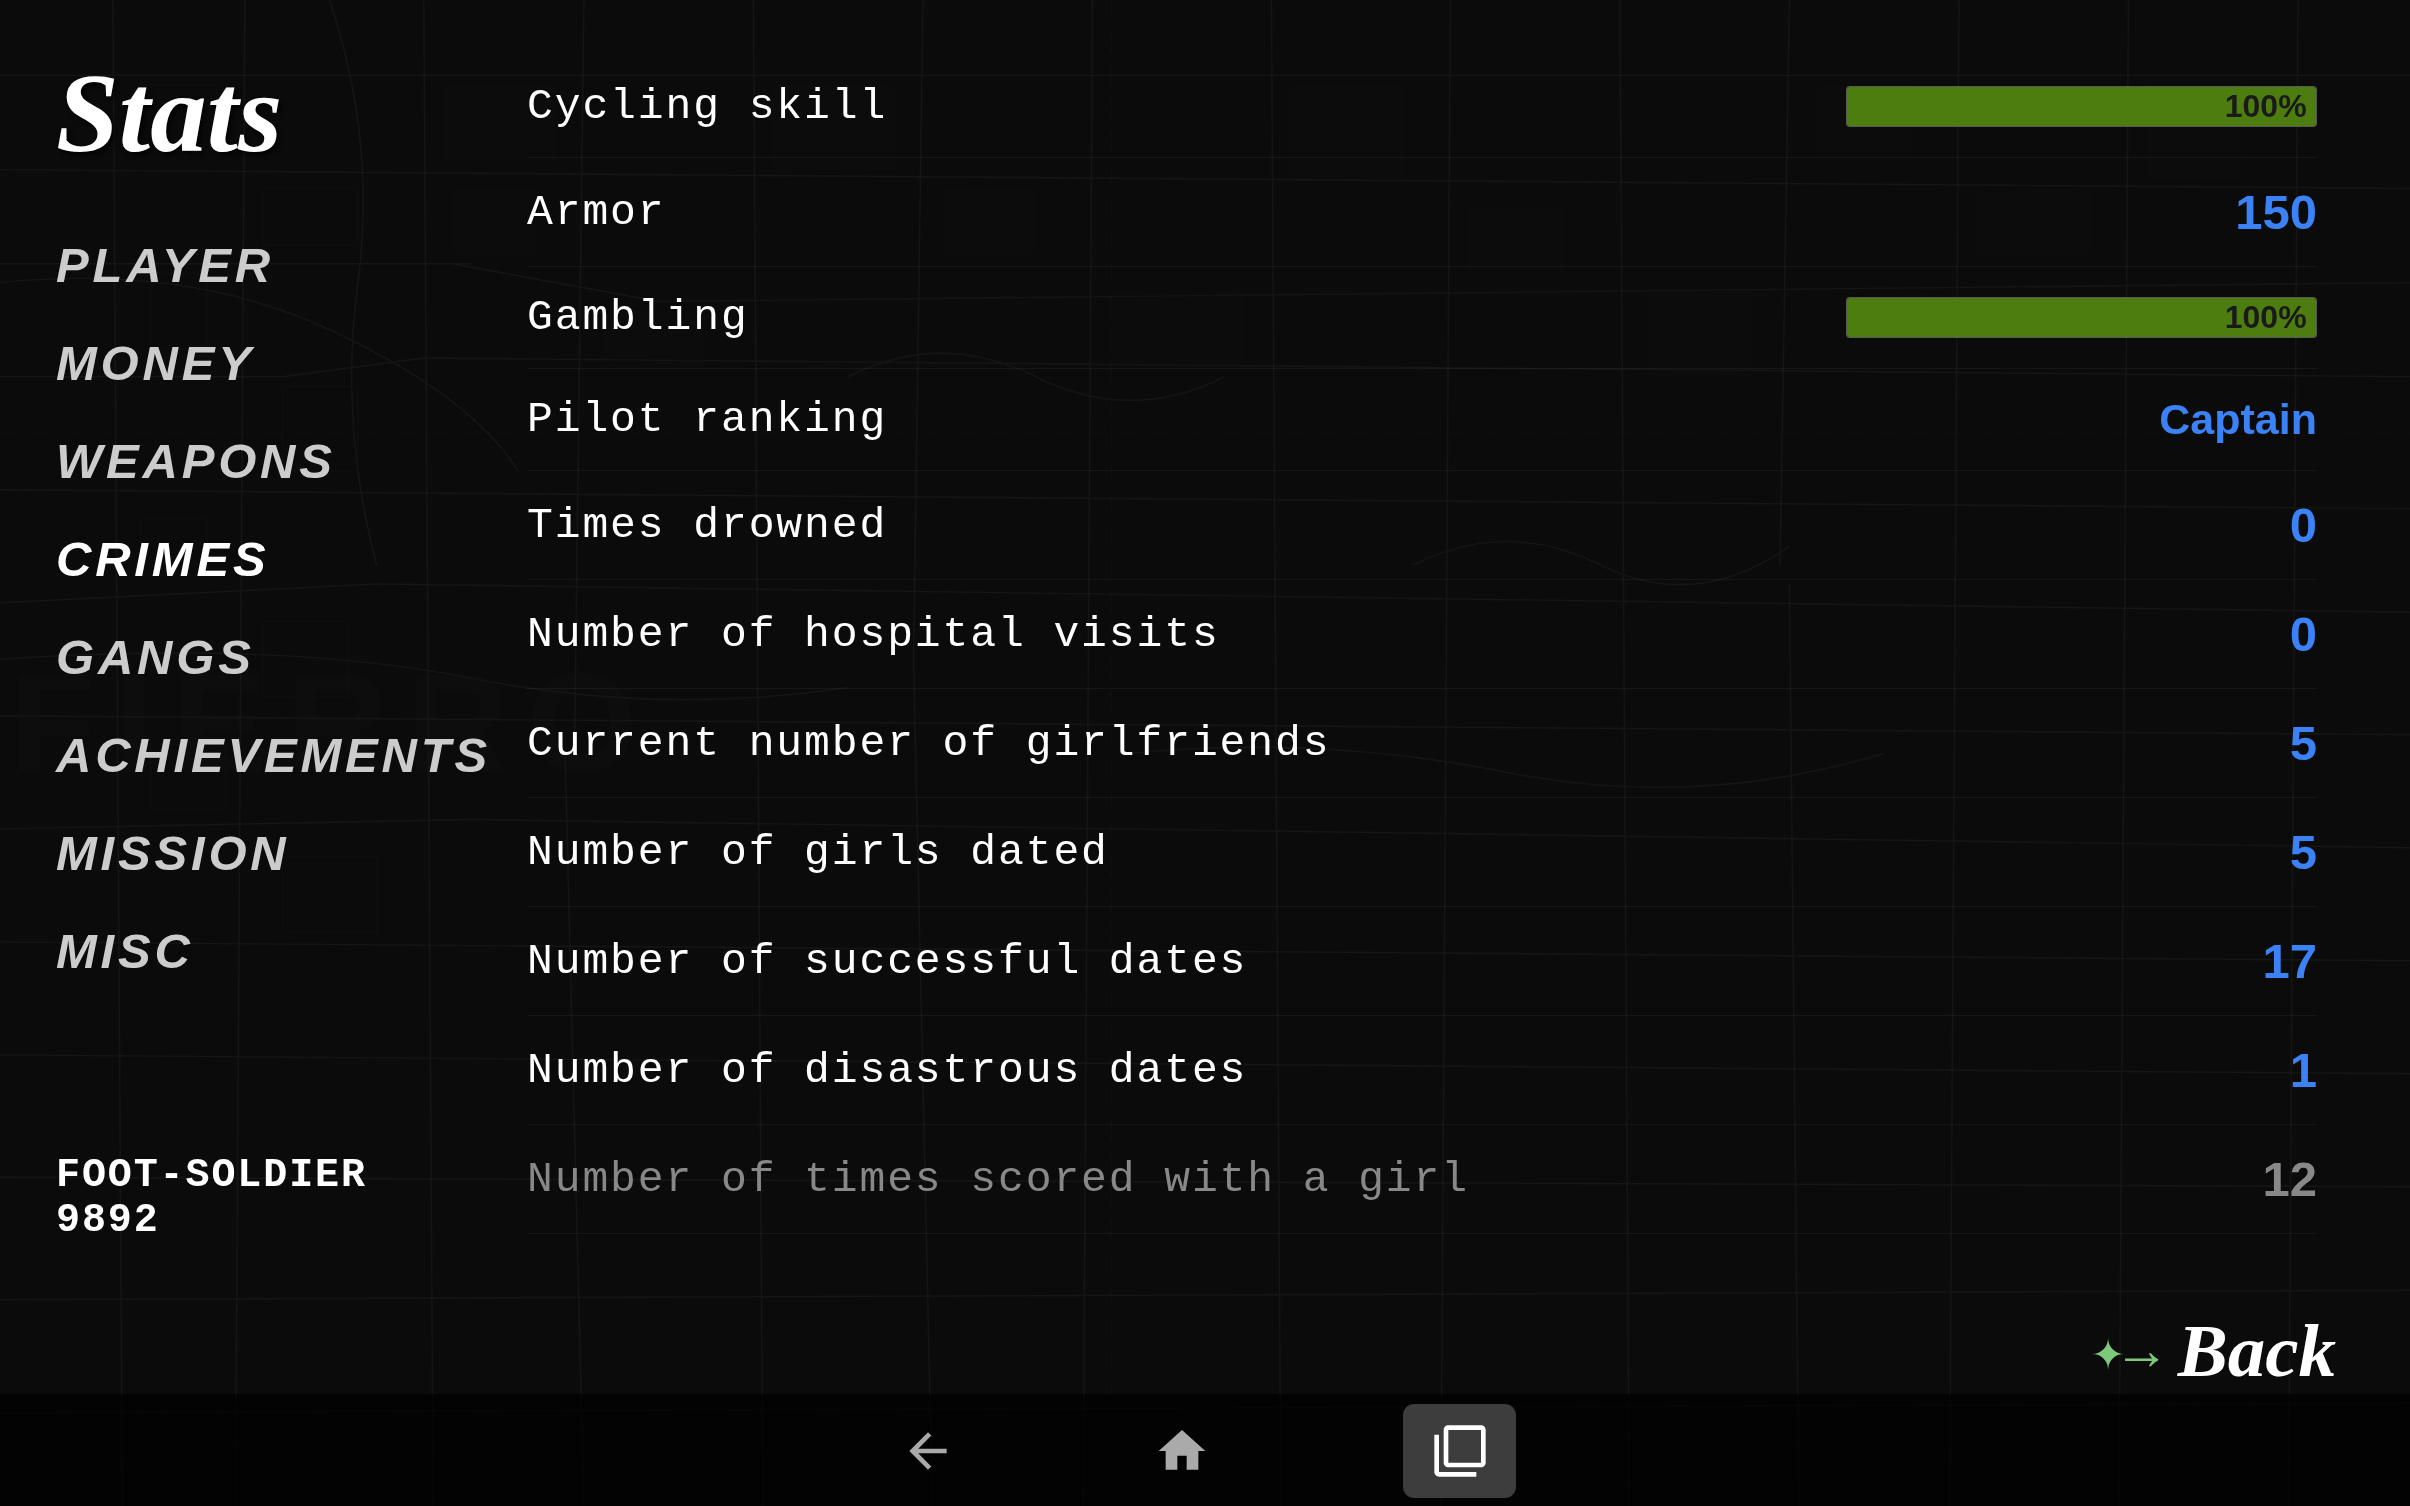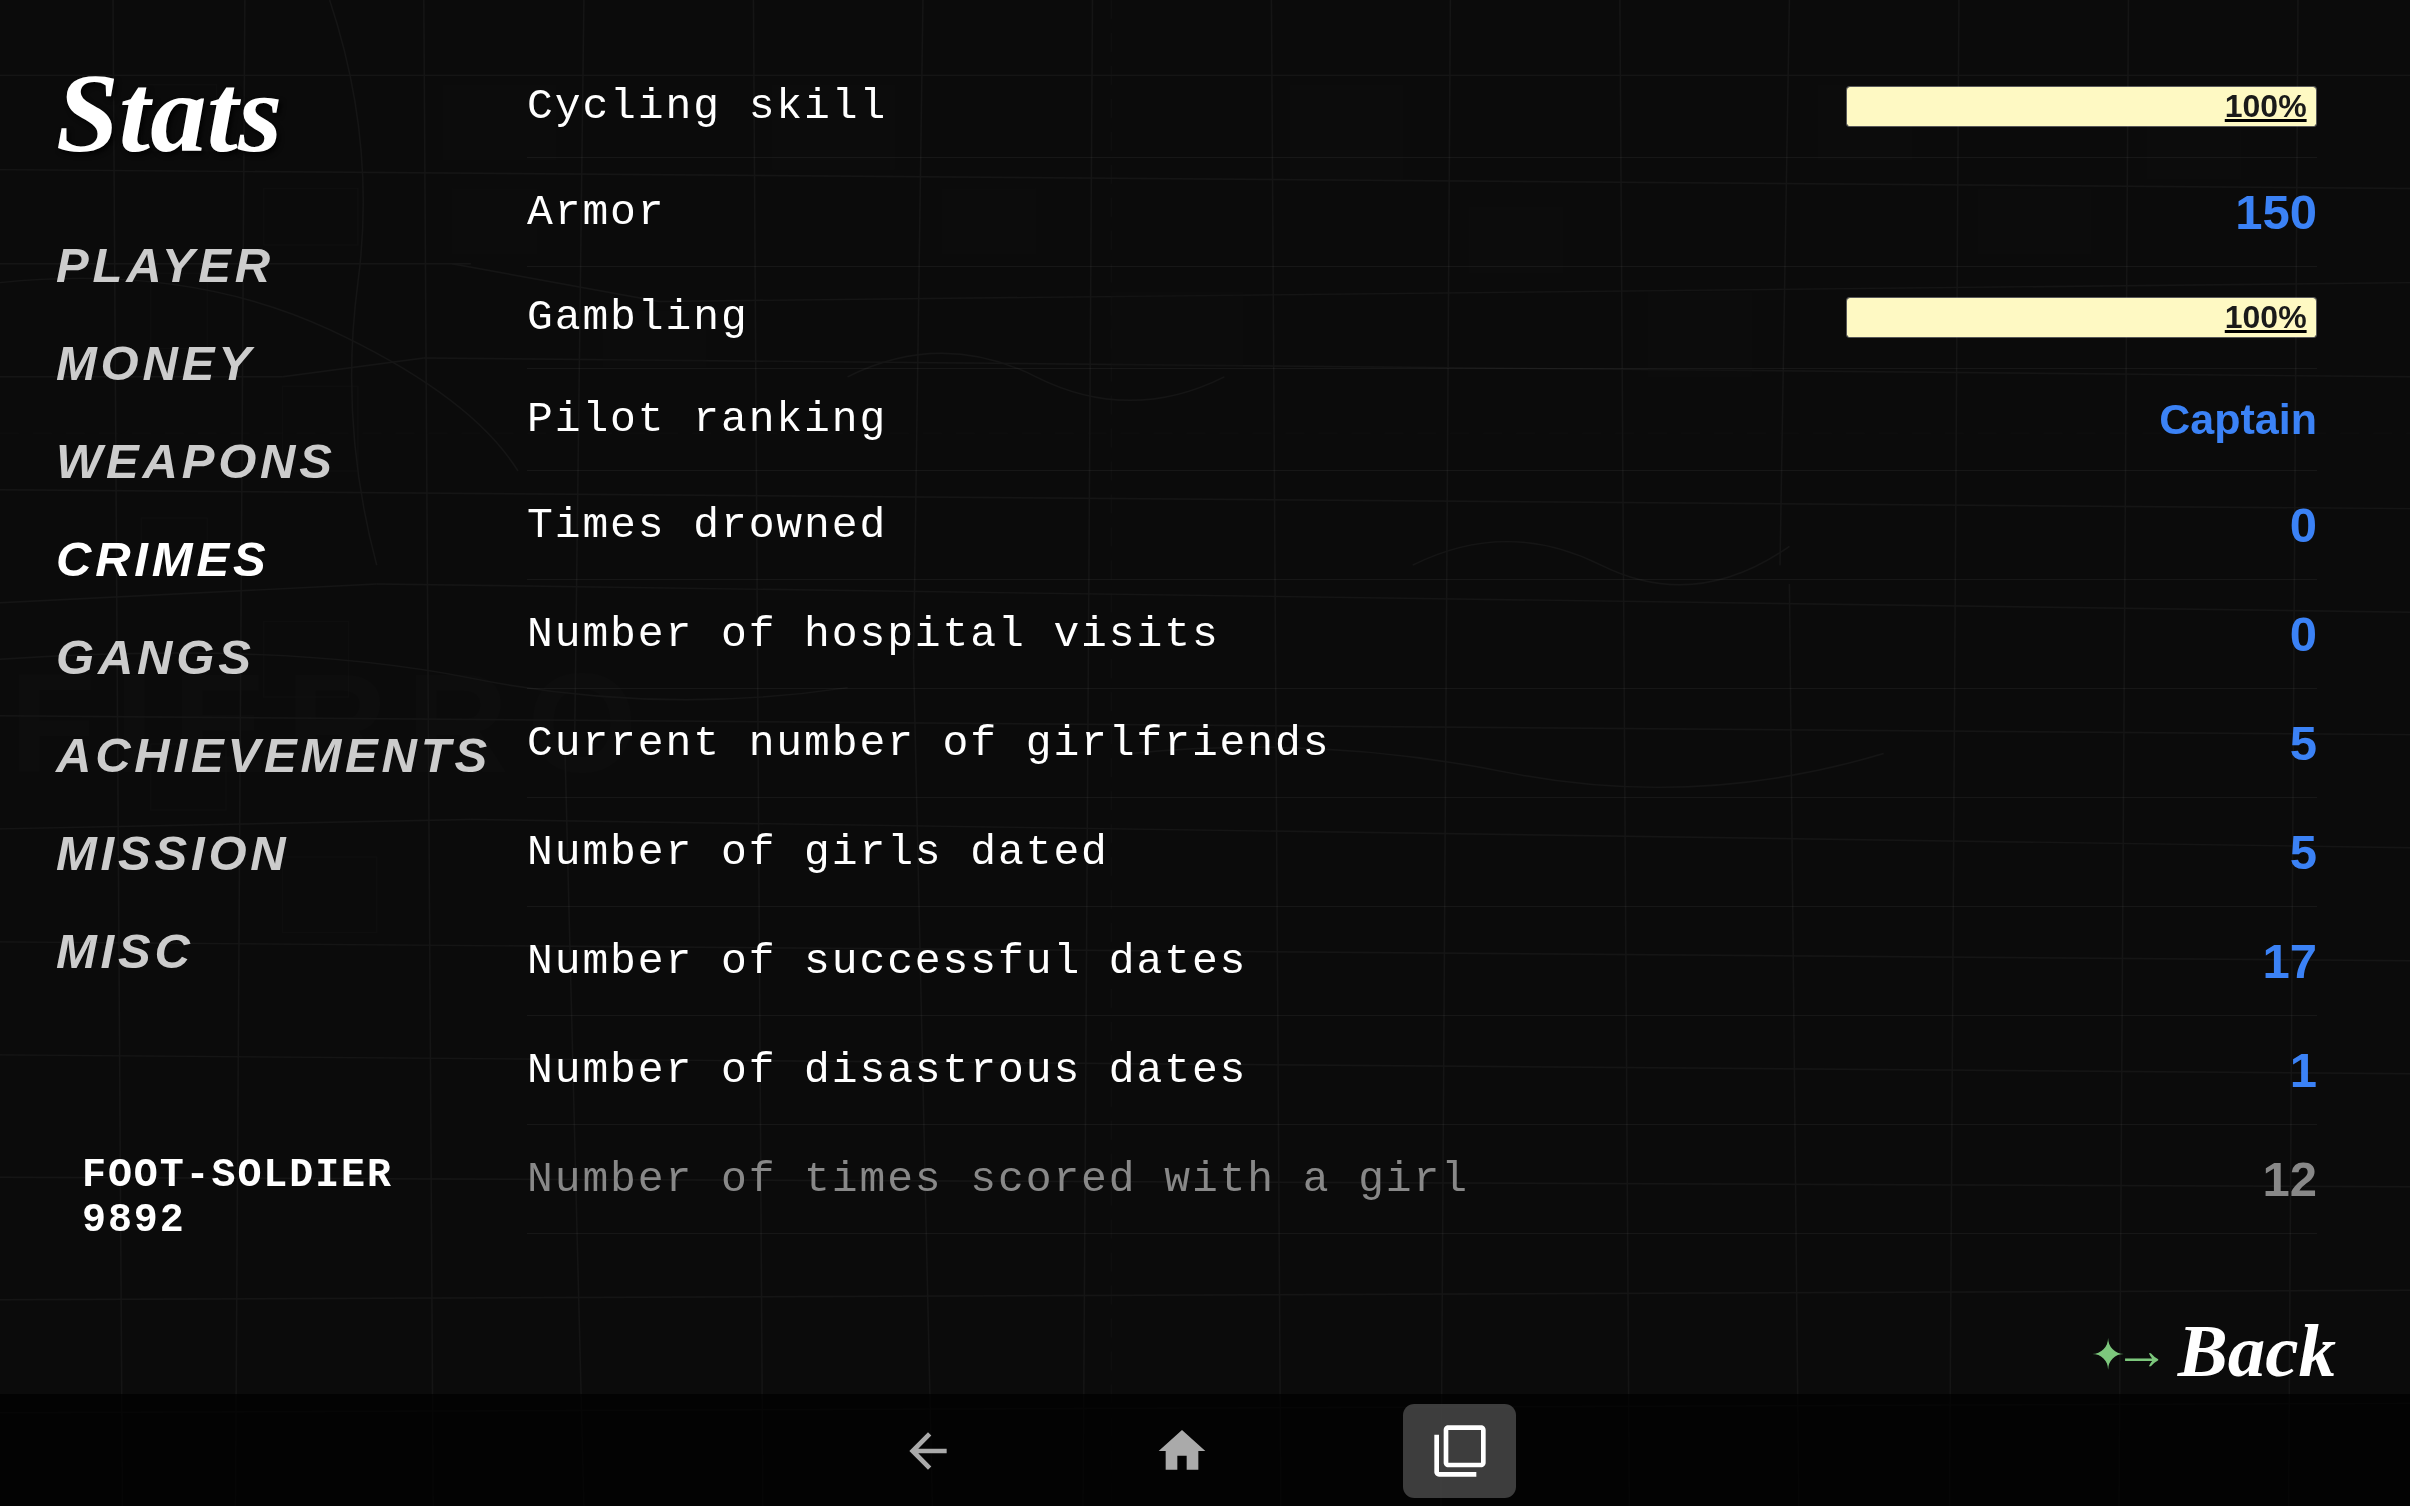--- a/index.html
+++ b/index.html
@@ -96,21 +96,20 @@
     .rank-text {
       position: absolute;
       bottom: 151px;
       left: 56px;
       font-size: 40px;
       color: #ffffff;
       font-weight: bold;
       font-family: 'Courier New', monospace;
       text-transform: uppercase;
       letter-spacing: 1.9px;
-      margin-left: 26px;
     }
 
     
     .stats-panel {
       flex: 1;
       padding: 56px 94px 38px 56px;
       display: flex;
       flex-direction: column;
       gap: 0;
       position: relative;
@@ -157,27 +156,26 @@
       width: 471px;
       height: 41px;
       background: rgba(255,255,255,0.15);
       border-radius: 3.8px;
       overflow: hidden;
       border: 0.9px solid rgba(255,255,255,0.2);
     }
 
     .progress-bar {
       height: 100%;
-      background: #fef9c3;
+      background: #4d7c0f;
       border-radius: 2.8px;
       display: flex;
       align-items: center;
       justify-content: flex-end;
       padding-right: 9.4px;
-      text-decoration: underline;
     }
 
     .progress-label {
       font-size: 32px;
       color: #1a1a1a;
       font-weight: bold;
       font-family: Arial, sans-serif;
     }
 
     

